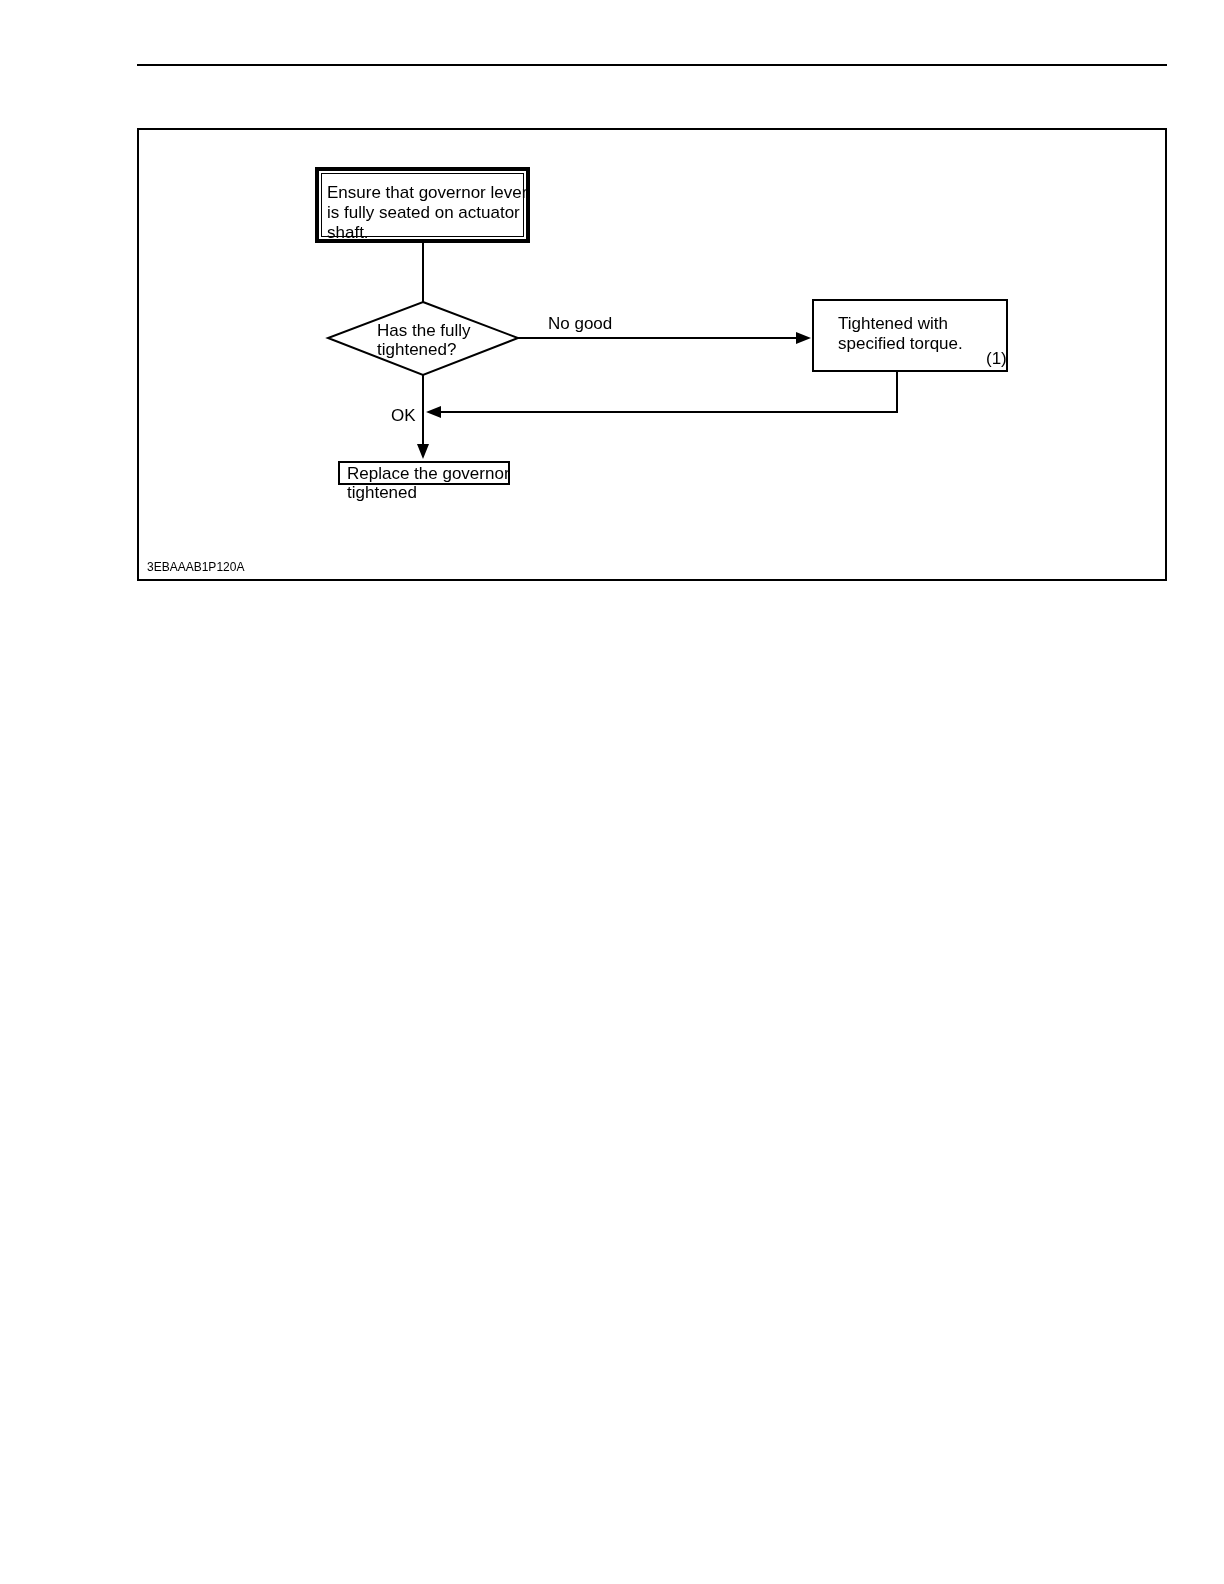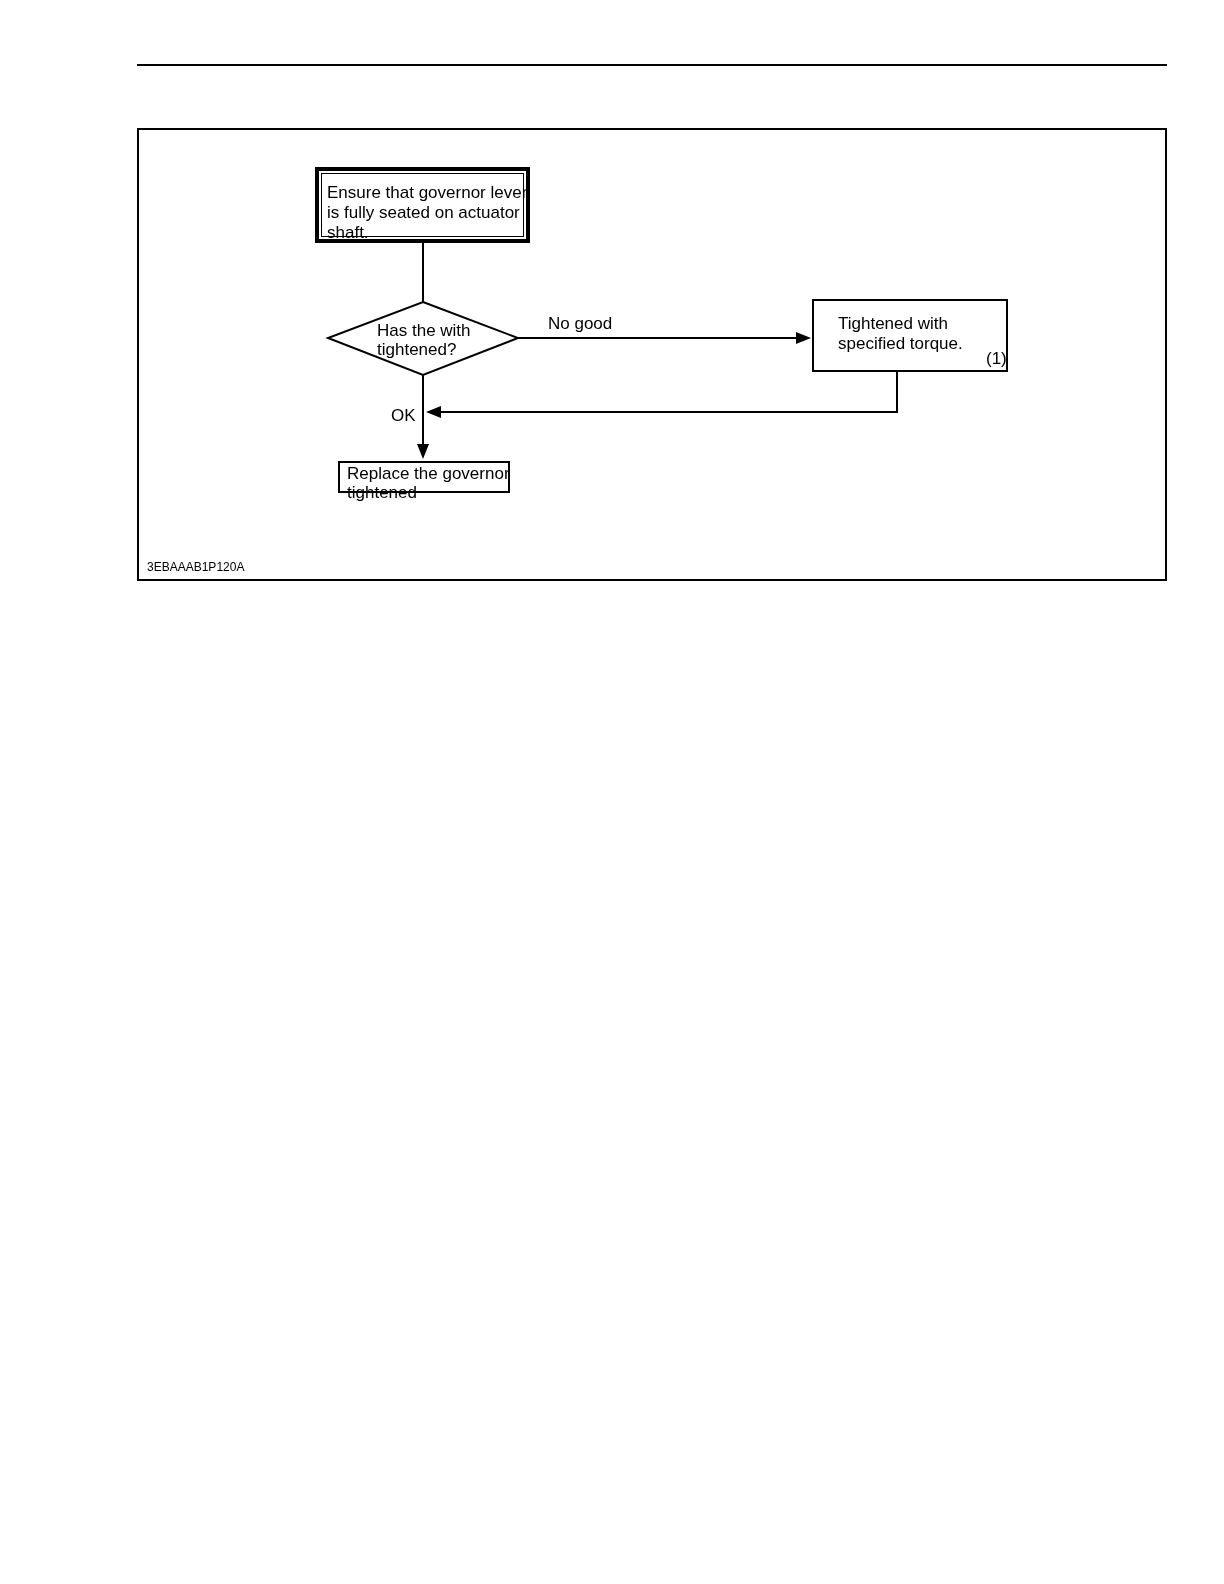--- a/index.html
+++ b/index.html
@@ -55,21 +55,21 @@
 
   .tightened-box {
     left: 812px; top: 299px;
     width: 196px; height: 73px;
     border: 2px solid #000000;
     padding: 13px 0 0 24px;
     background: #ffffff;
   }
   .replace-box {
     left: 338px; top: 461px;
-    width: 172px; height: 32px;
+    width: 172px; height: 24px;
     border: 2px solid #000000;
     padding: 1px 12px 0 7px;
     line-height: 19px;
     background: #ffffff;
   }
   .caption {
     left: 147px; top: 557px;
     font-size: 12px; line-height: 20px;
   }
 </style>
@@ -100,21 +100,21 @@
 
   <div class="abs start-box">
     <div class="inner txt">
       <div>Ensure that governor lever</div>
       <div>is fully seated on actuator</div>
       <div>shaft.</div>
     </div>
   </div>
 
   <div class="abs txt decision-text">
-    <div>Has the with</div>
+    <div>Has the fully</div>
     <div>tightened?</div>
   </div>
 
   <div class="abs txt label-nogood">No good</div>
 
   <div class="abs txt label-ok">OK</div>
 
   <div class="abs tightened-box txt">
     <div>Tightened with</div>
     <div>specified torque.</div>

